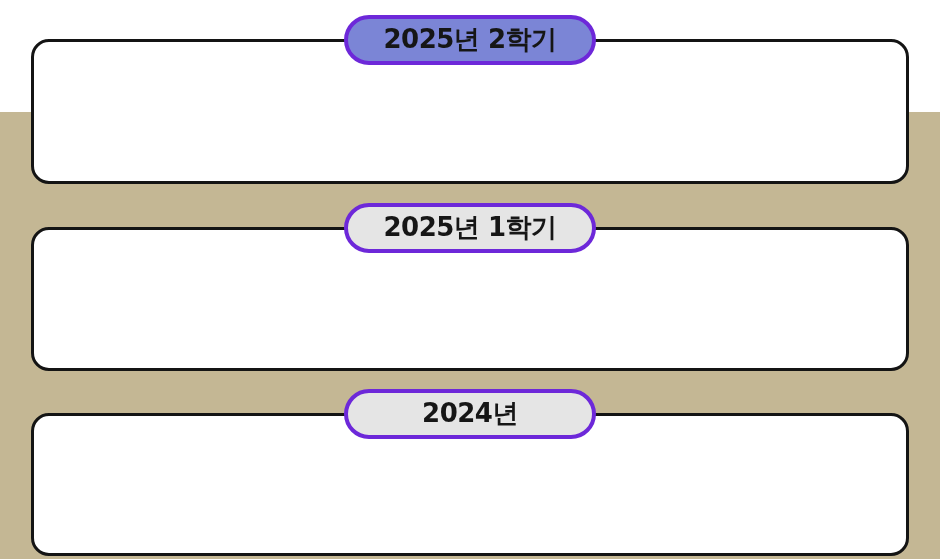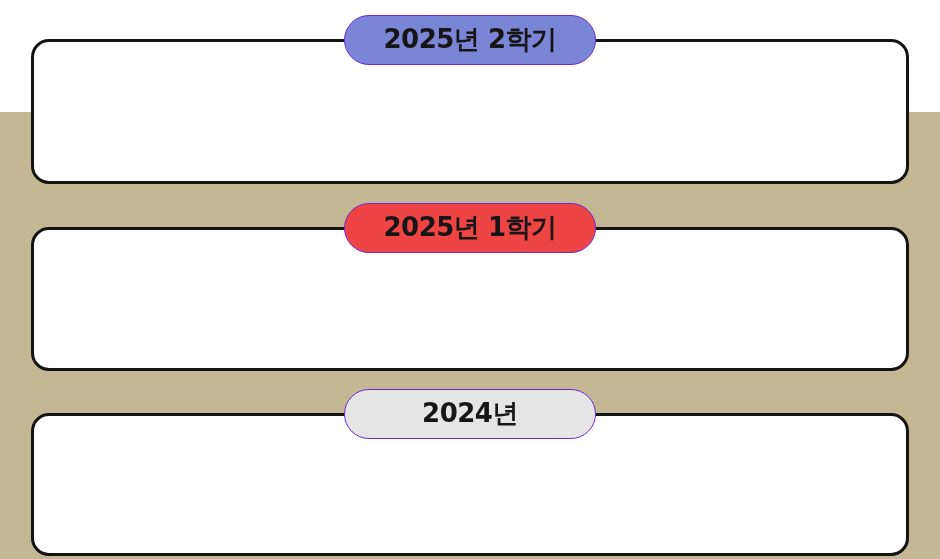--- a/index.html
+++ b/index.html
@@ -29,21 +29,21 @@
   }
   .card-1 { top: 39px;  height: 145px; }
   .card-2 { top: 227px; height: 144px; }
   .card-3 { top: 413px; height: 143px; }
   .pill {
     position: absolute;
     left: 50%;
     top: -27px;
     transform: translateX(-50%);
     width: 252px; height: 50px;
-    border: 1px solid #6d28d9;
+    border: 4px solid #6d28d9;
     border-radius: 25px;
     display: flex;
     align-items: center;
     justify-content: center;
     z-index: 2;
   }
   .pill-label {
     font-size: 26px;
     font-weight: 700;
     letter-spacing: -0.5px;
@@ -65,21 +65,21 @@
   <div class="band"></div>
 
   <section class="card card-1">
     <div class="pill" style="background-color:#7b85d6">
       <span class="pill-label">2025년 2학기</span>
     </div>
     <div class="card-body"></div>
   </section>
 
   <section class="card card-2">
-    <div class="pill" style="background-color:#ef4444">
+    <div class="pill" style="background-color:#e5e5e5">
       <span class="pill-label">2025년 1학기</span>
     </div>
     <div class="card-body"></div>
   </section>
 
   <section class="card card-3">
     <div class="pill" style="background-color:#e5e5e5">
       <span class="pill-label">2024년</span>
     </div>
     <div class="card-body"></div>

